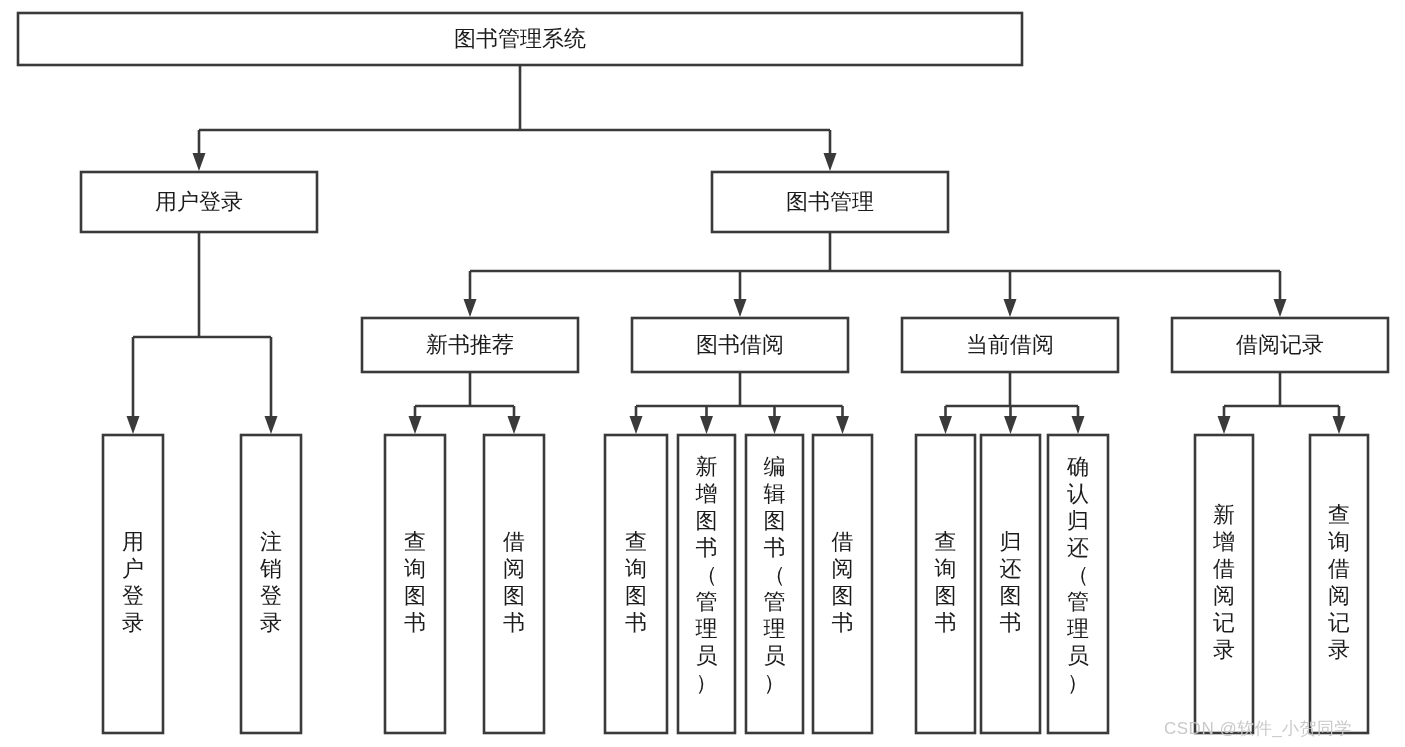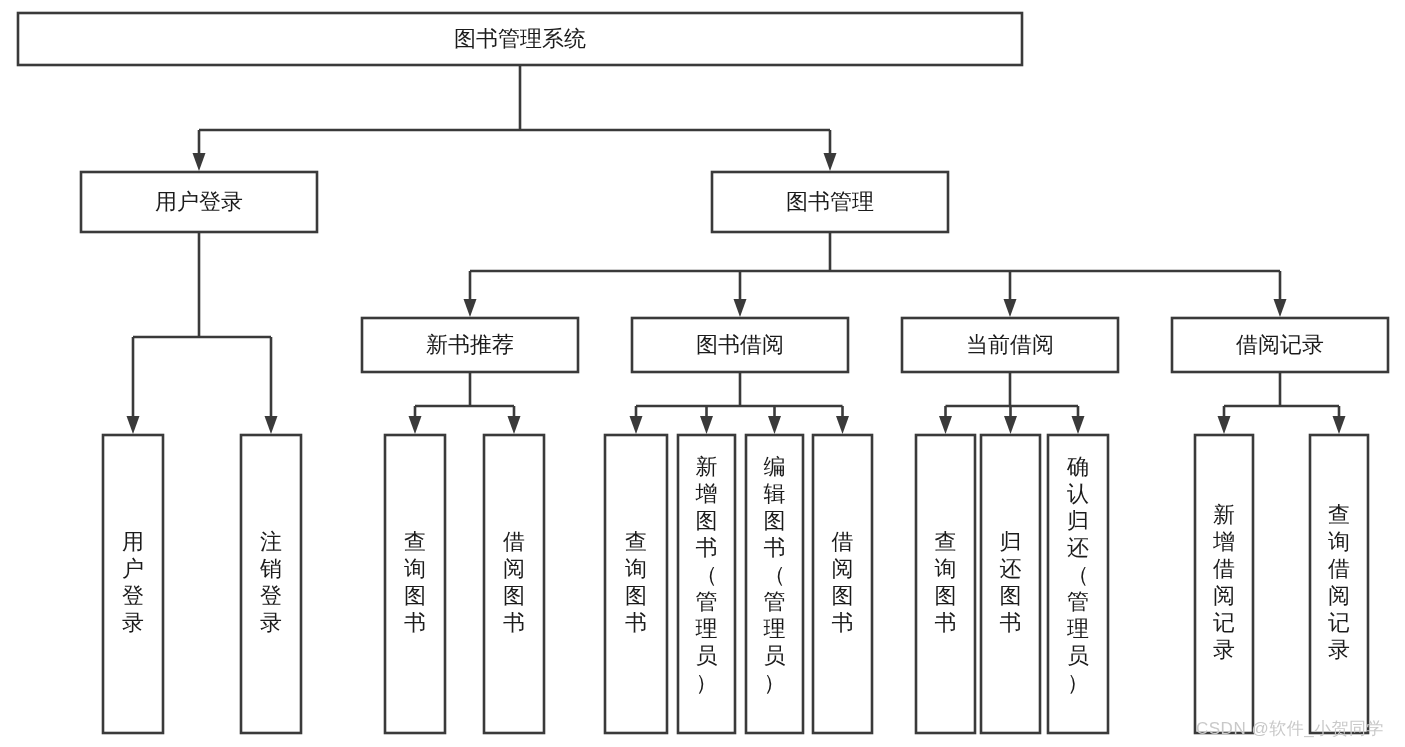--- a/index.html
+++ b/index.html
@@ -259,14 +259,14 @@
           <rect x="1310" y="435" width="58" height="298" class="node-rect"></rect>
           <text x="1339" y="516.5" class="node-label-v-char">查</text>
           <text x="1339" y="543.5" class="node-label-v-char">询</text>
           <text x="1339" y="570.5" class="node-label-v-char">借</text>
           <text x="1339" y="597.5" class="node-label-v-char">阅</text>
           <text x="1339" y="624.5" class="node-label-v-char">记</text>
           <text x="1339" y="651.5" class="node-label-v-char">录</text>
         </g>
       </g>
   </svg>
-  <div class="watermark-text" style="left:1196px; top:717px;">CSDN @软件_小贺同学</div>
+  <div class="watermark-text" style="left:1164px; top:717px;">CSDN @软件_小贺同学</div>
 </div>
 
 </body></html>

